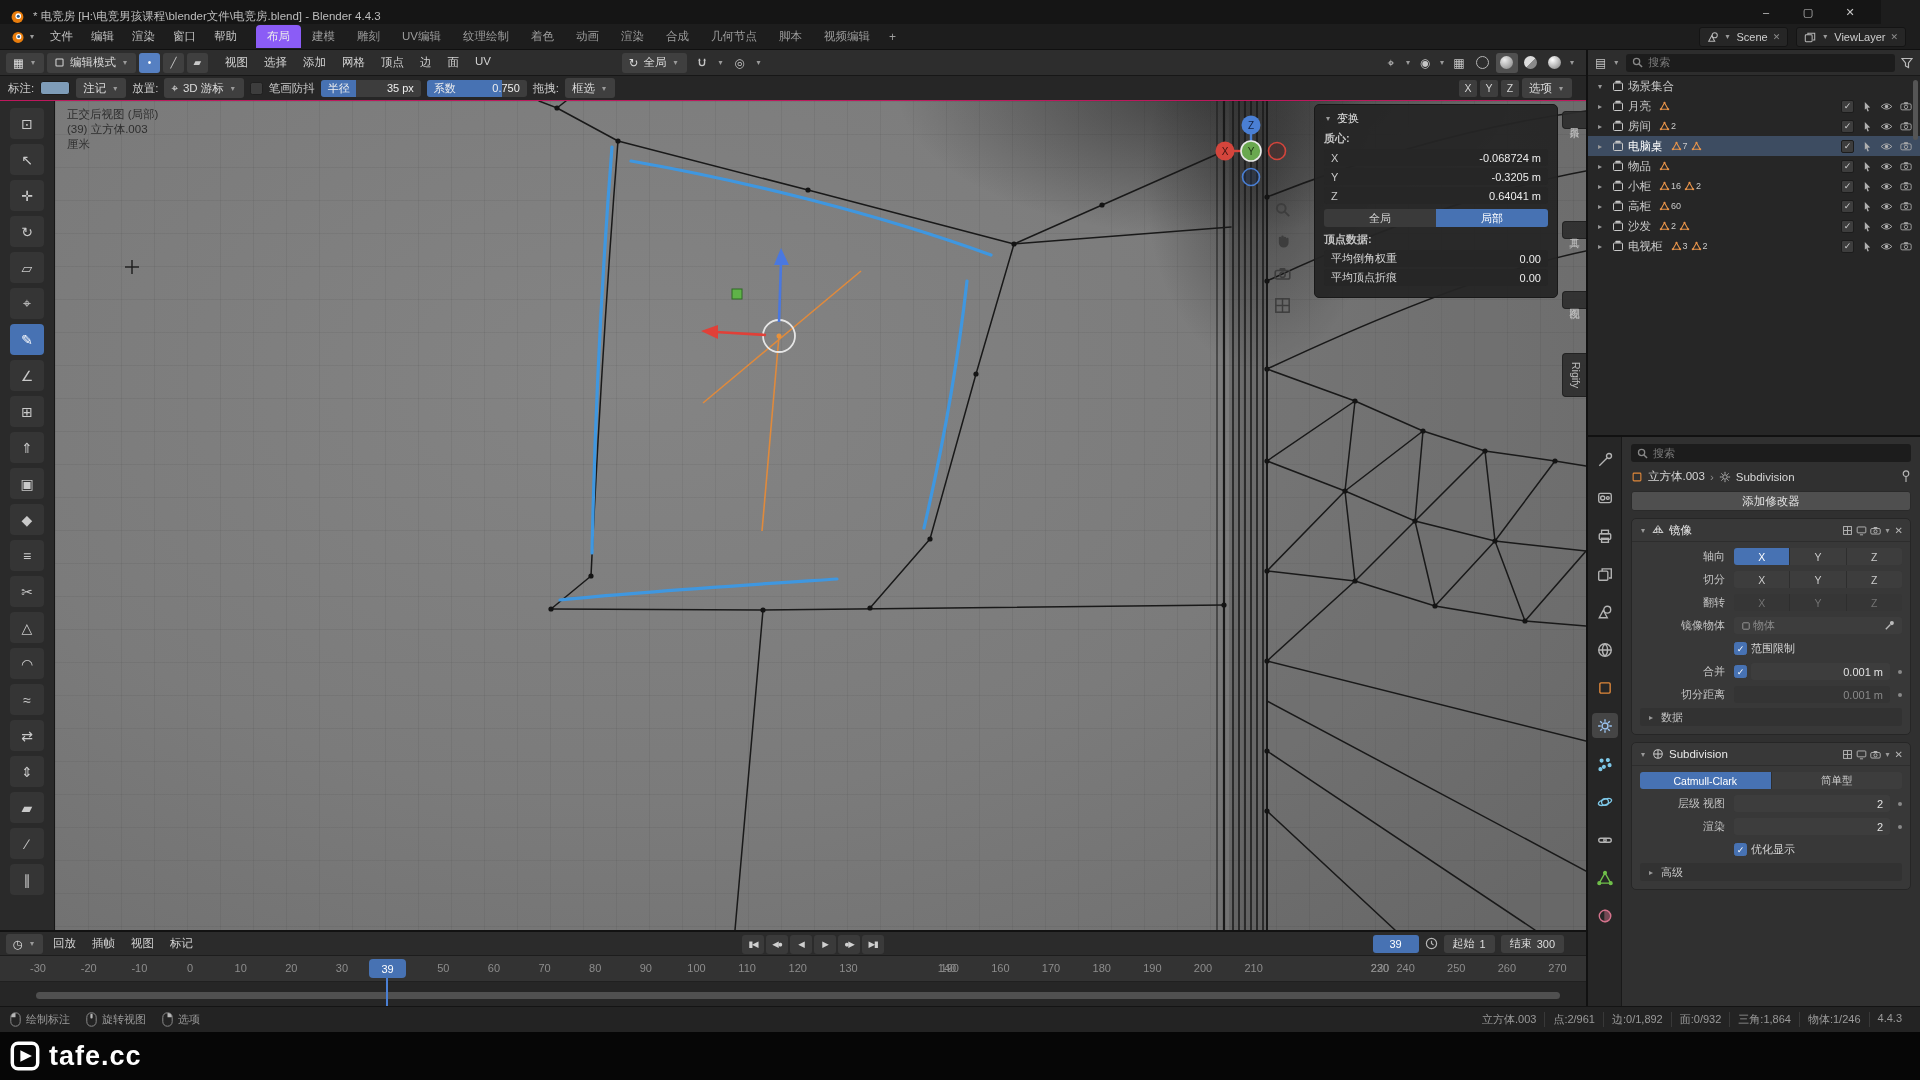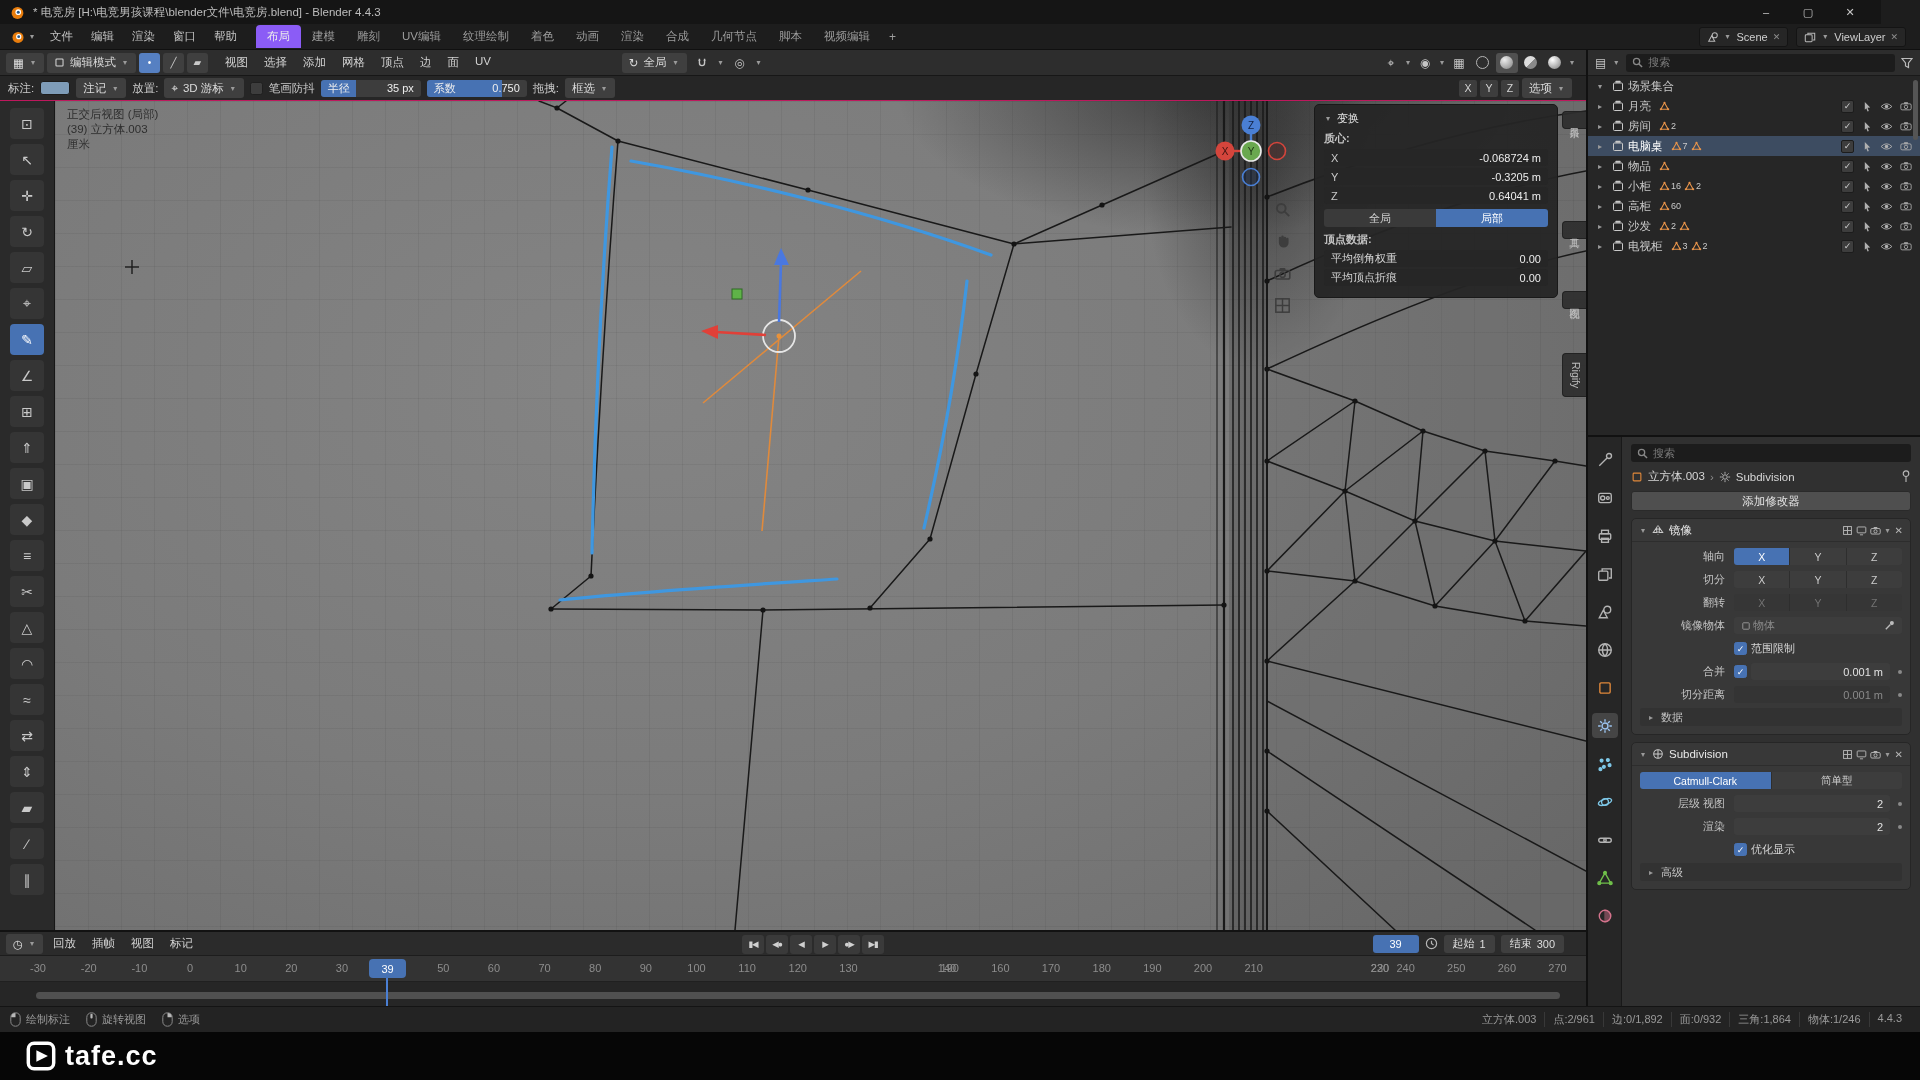--- a/index.html
+++ b/index.html
@@ -1,20 +1,20 @@
 <!DOCTYPE html>
 <html><head>
 <meta charset="utf-8">
 <style>
 *{margin:0;padding:0;box-sizing:border-box;font-family:"Liberation Sans","DejaVu Sans",sans-serif;}
 html,body{width:1920px;height:1080px;background:#000;overflow:hidden;}
 .window{position:relative;width:1920px;height:1080px;background:#1d1d1d;overflow:hidden;font-size:12px;color:#cfcfcf;}
 svg{display:block;}
 
-.titlebar{position:absolute;left:0;top:0;width:1881px;height:24px;background:#151515;display:flex;align-items:center;gap:8px;padding:0 10px;color:#bdbdbd;font-size:11.5px;}
+.titlebar{position:absolute;left:0;top:0;width:1881px;height:24px;background:#151515;display:flex;align-items:flex-end;gap:8px;padding:0 10px;color:#bdbdbd;font-size:11.5px;}
 .win-controls{margin-left:auto;display:flex;}
 .win-btn{width:42px;height:24px;display:flex;align-items:center;justify-content:center;color:#c7c7c7;font-size:11px;}
 
 .topbar{position:absolute;left:0;top:24px;width:1920px;height:26px;background:#1d1d1d;border-bottom:1px solid #101010;display:flex;align-items:center;padding:0 6px;}
 .menu-item{padding:4px 9px;color:#c2c2c2;font-size:11.5px;border-radius:3px;cursor:default;}
 .ws-tabs{display:flex;margin-left:10px;}
 .ws-tab{padding:4px 11px;color:#9d9d9d;font-size:11.5px;border-radius:4px 4px 0 0;white-space:nowrap;}
 .ws-tab.active{background:#8b5cf6;color:#ececec;font-family:Liberation Serif, serif;}
 .plus-tab{padding:4px 8px;color:#9d9d9d;}
 .topbar-right{margin-left:auto;display:flex;gap:8px;align-items:center;padding-right:8px;}
@@ -128,21 +128,21 @@
 .tl-scroll{position:absolute;left:36px;right:26px;top:10px;height:7px;background:#505050;border-radius:4px;}
 .playhead{position:absolute;left:386px;top:40px;width:2px;height:34px;background:#4a7fd4;}
 .frame-badge{position:absolute;left:369px;top:27px;width:37px;height:19px;background:#4772b3;border-radius:4px;color:#fff;display:flex;align-items:center;justify-content:center;font-size:11px;z-index:2;}
 
 .statusbar{position:absolute;left:0;top:1006px;width:1920px;height:26px;background:#232323;border-top:1px solid #141414;display:flex;align-items:center;padding:0 10px;font-size:11px;color:#9a9a9a;}
 .hint{display:flex;align-items:center;gap:5px;margin-right:16px;}
 .stats{margin-left:auto;display:flex;}
 .stat{padding:0 8px;border-left:1px solid #383838;white-space:nowrap;}
 .stat:first-child{border-left:none;}
 
-.wm-strip{position:absolute;left:0;top:1032px;width:1920px;height:48px;background:#060606;display:flex;align-items:center;padding:0 26px;gap:9px;}
+.wm-strip{position:absolute;left:0;top:1032px;width:1920px;height:48px;background:#060606;display:flex;align-items:center;padding:0 10px;gap:9px;}
 .wm-text{color:#fff;font-size:27px;font-weight:bold;letter-spacing:1px;}
 </style>
 </head>
 <body>
 
 <div class="window">
 
   <div class="titlebar">
     <span>
         <svg width="15" height="15" viewBox="0 0 16 16">

